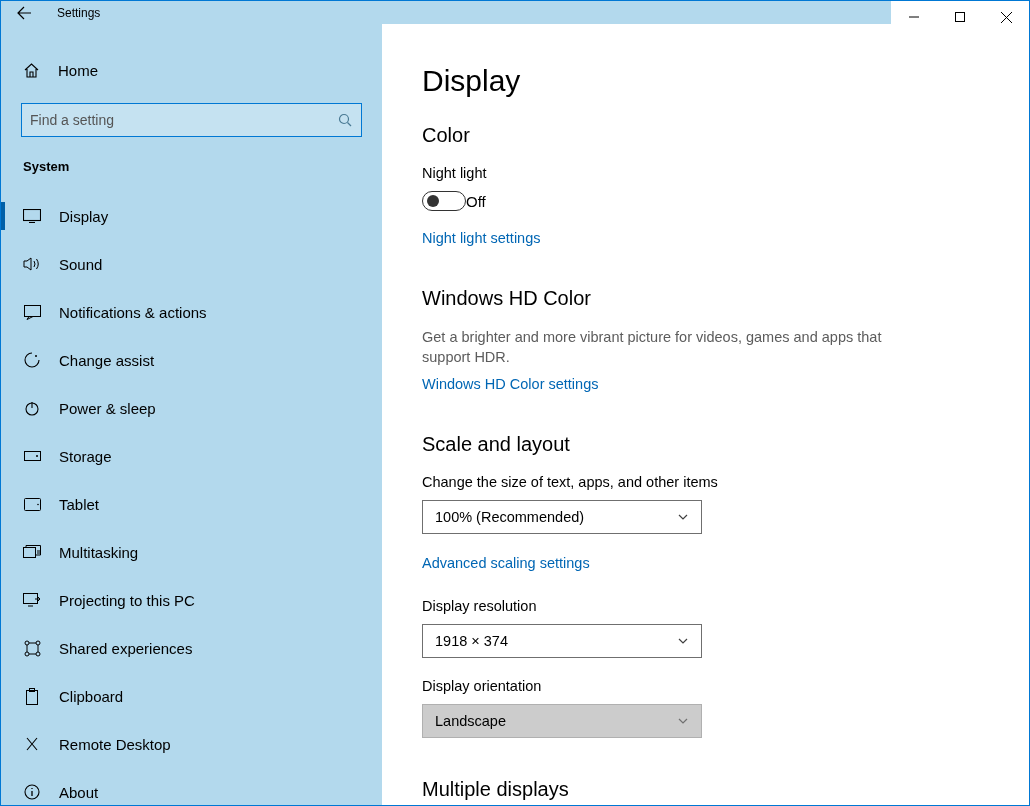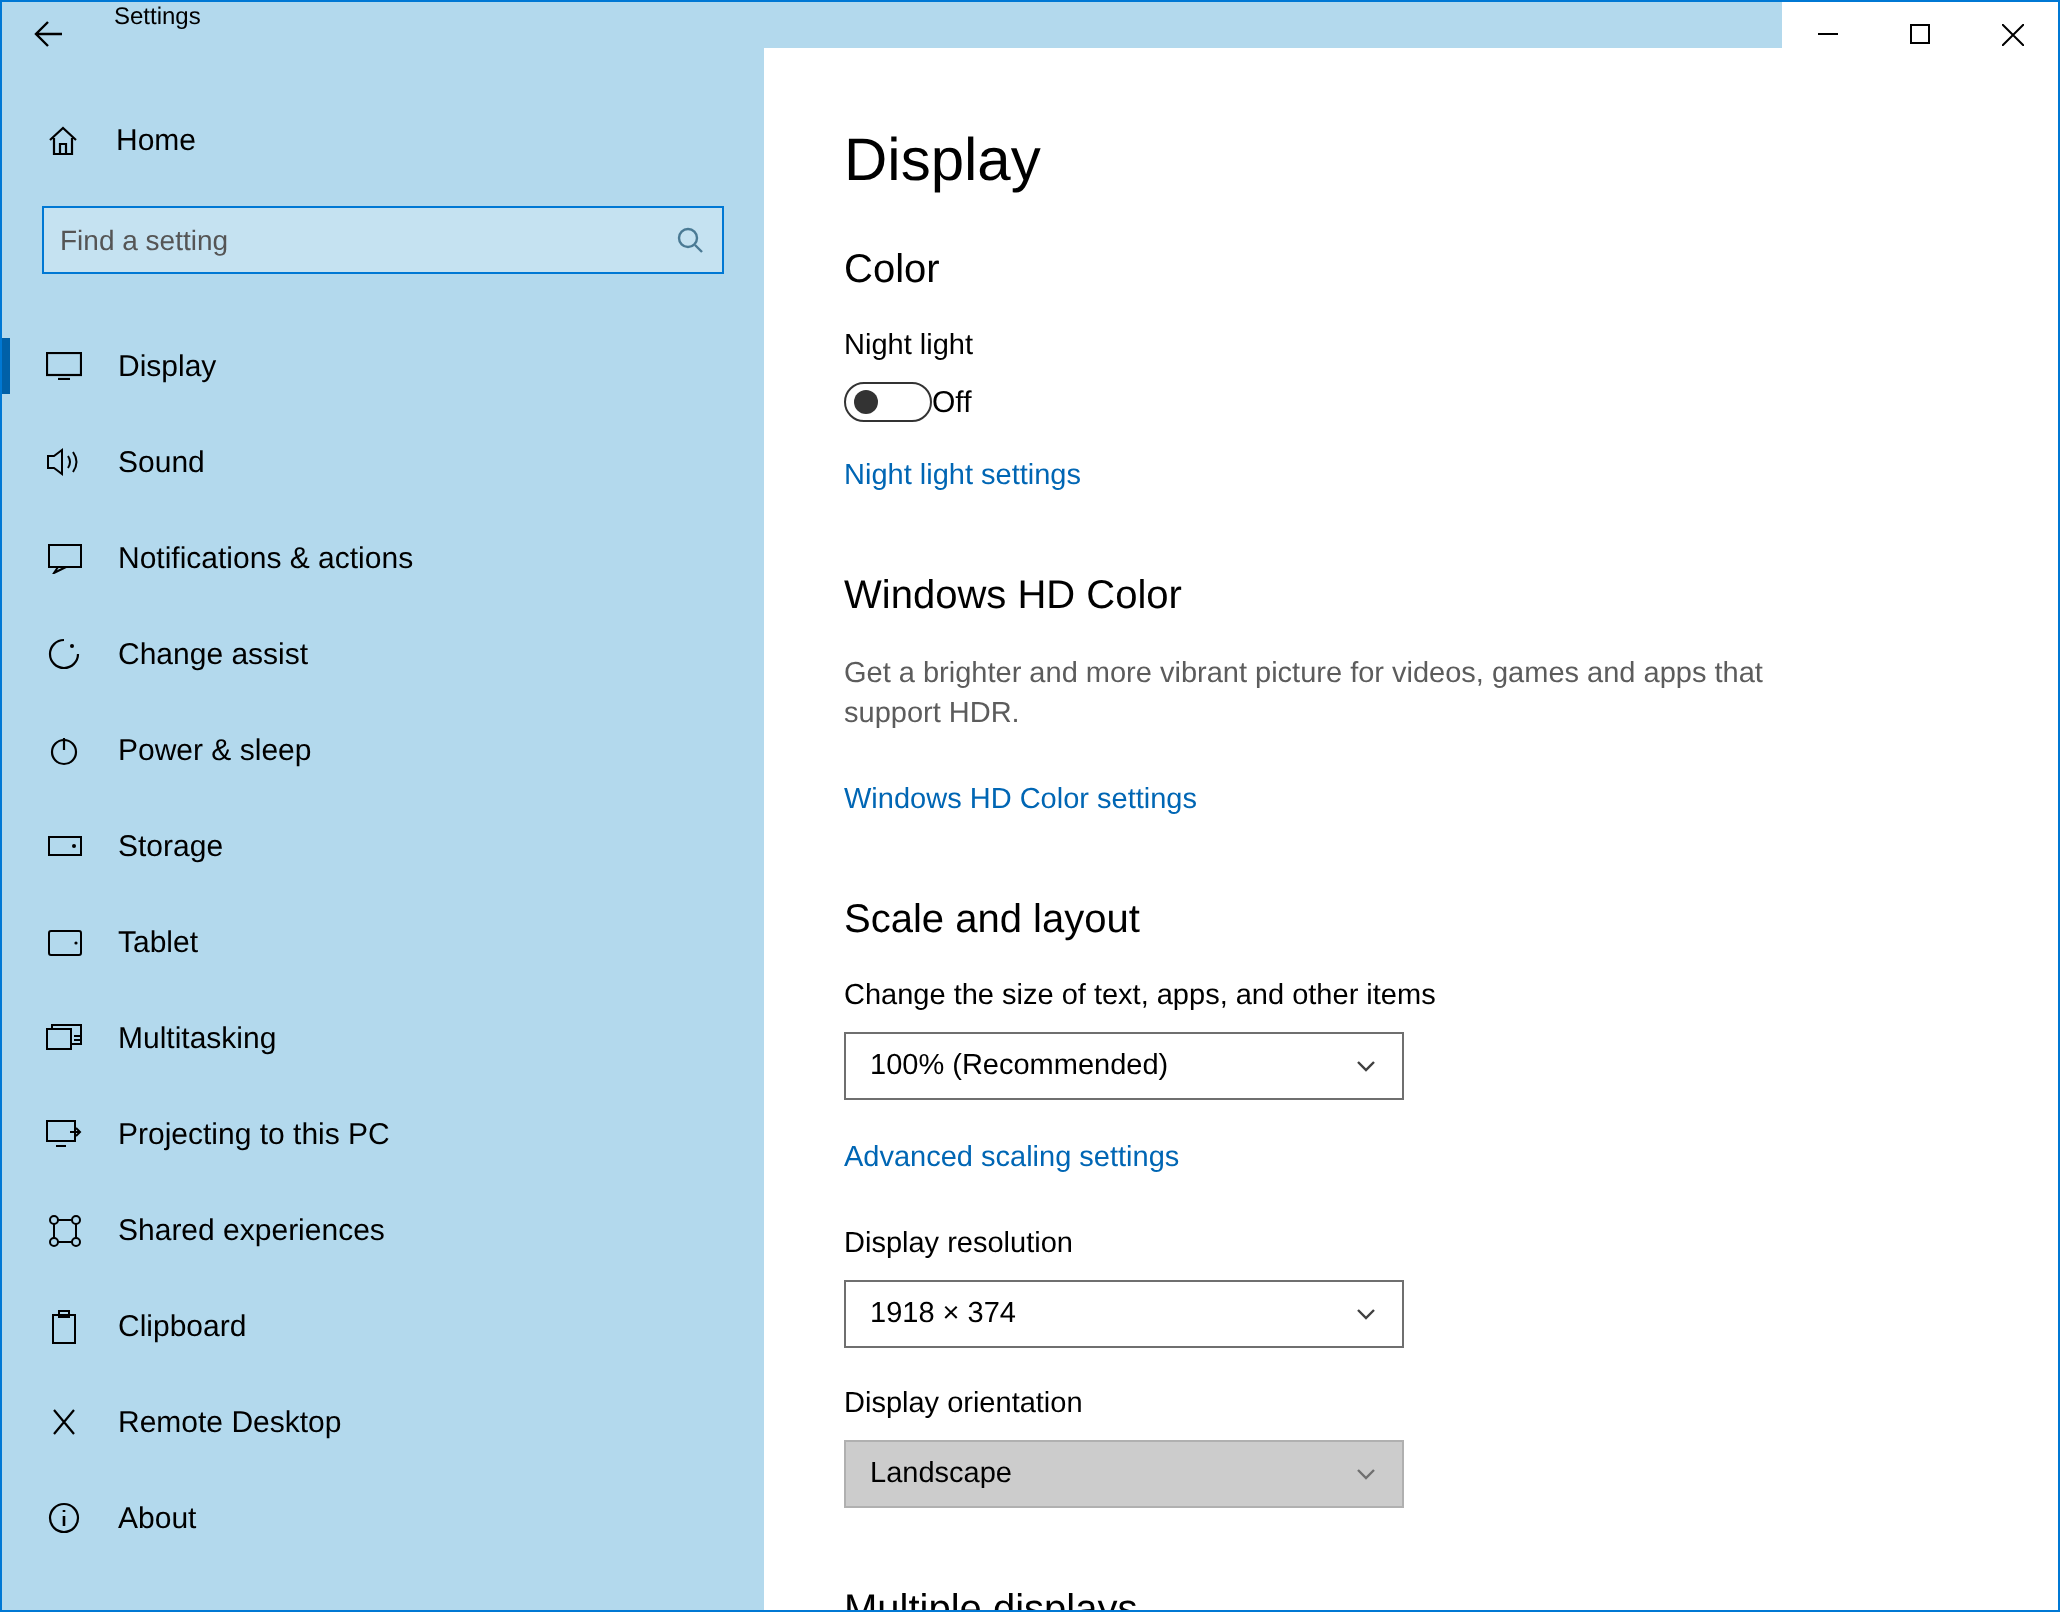--- a/index.html
+++ b/index.html
@@ -1,18 +1,18 @@
 <!DOCTYPE html>
 <html><head>
 <meta charset="utf-8">
 <style>
 * { box-sizing: border-box; margin: 0; padding: 0; font-family: "Segoe UI", Arial, sans-serif; }
 body { width: 1030px; height: 806px; overflow: hidden; border: 1px solid #0078d4; background: #fff; }
 .window { display: flex; flex-direction: column; height: 100%; }
-.titlebar { height: 23px; display: flex; background: #b3d9ed; position: relative; }
+.titlebar { height: 23px; display: flex; align-items: center; background: #b3d9ed; position: relative; }
 .back-btn { width: 46px; height: 32px; display: flex; align-items: center; justify-content: center; }
 .app-title { font-size: 12px; color: #000; margin-left: 10px; }
 .win-controls { position: absolute; right: 0; top: 0; display: flex; background: #fff; }
 .win-btn { width: 46px; height: 32px; display: flex; align-items: center; justify-content: center; }
 .content-area { display: flex; flex: 1; min-height: 0; }
 .sidebar { width: 381px; background: #b3d9ed; padding-top: 25px; overflow-y: auto; }
 .home-row { display: flex; align-items: center; height: 42px; padding-left: 22px; gap: 18px; margin-bottom: 12px; }
 .home-row span.label { font-size: 15px; color: #000; }
 .search-wrap { padding: 0 20px 22px 20px; }
 .search-box { width: 100%; height: 34px; border: 1px solid #0078d4; background: #c5e2f1; display: flex; align-items: center; padding: 0 8px; gap: 44px; }
@@ -24,21 +24,21 @@
 .nav-item .icon-slot { width: 18px; height: 18px; display: flex; align-items: center; justify-content: center; }
 .main { flex: 1; background: #fff; padding: 40px 40px 20px 40px; overflow-y: auto; }
 .page-title { font-size: 30px; font-weight: 400; margin-bottom: 26px; }
 .section-h { font-size: 20px; font-weight: 400; margin-bottom: 18px; color: #000; }
 .field-label { font-size: 14.5px; color: #000; margin-bottom: 10px; }
 .toggle-row { display: flex; align-items: center; margin-bottom: 18px; }
 .toggle { width: 44px; height: 20px; border: 1px solid #333; border-radius: 10px; position: relative; background: #fff; }
 .toggle-knob { width: 12px; height: 12px; border-radius: 50%; background: #333; position: absolute; top: 3px; left: 4px; }
 .toggle-label { font-size: 15px; }
 .link { color: #0066b4; font-size: 14.5px; cursor: pointer; display: inline-block; }
-.desc { font-size: 14.5px; color: #5c5c5c; margin-bottom: 24px; max-width: 460px; line-height: 1.35; }
+.desc { font-size: 14.5px; color: #5c5c5c; margin-bottom: 8px; max-width: 460px; line-height: 1.35; }
 .gap-lg { height: 40px; }
 .gap-md { height: 20px; }
 .dropdown { width: 280px; height: 34px; border: 1px solid #6f6f6f; display: flex; align-items: center; justify-content: space-between; padding: 0 12px; font-size: 14.5px; color: #000; background: #fff; }
 .dropdown.disabled { background: #ccc; color: #000000; border-color: #b0b0b0; }
 .chev { width: 12px; height: 12px; }
 svg { display: block; }
 </style>
 </head>
 <body>
 
@@ -83,20 +83,21 @@
       <div class="search-wrap">
         <div class="search-box">
           <input type="text" placeholder="Find a setting" style="">
           <svg width="15" height="15" viewBox="0 0 15 15">
               <circle cx="6" cy="6" r="4.5" stroke="#4a7a94" stroke-width="1.2" fill="none"></circle>
               <path d="M9.5 9.5 L13 13" stroke="#4a7a94" stroke-width="1.2"></path>
             </svg>
         </div>
       </div>
 
+      <div class="cat-header">System</div>
 
       <div class="nav-item active">
         <span class="icon-slot">
             <svg width="18" height="14" viewBox="0 0 18 14">
               <rect x="0.5" y="0.5" width="17" height="11" stroke="#000" stroke-width="1.1" fill="none"></rect>
               <path d="M6 13.5 H12" stroke="#000" stroke-width="1.1"></path>
             </svg>
           </span>
         <span>Display</span>
       </div>

